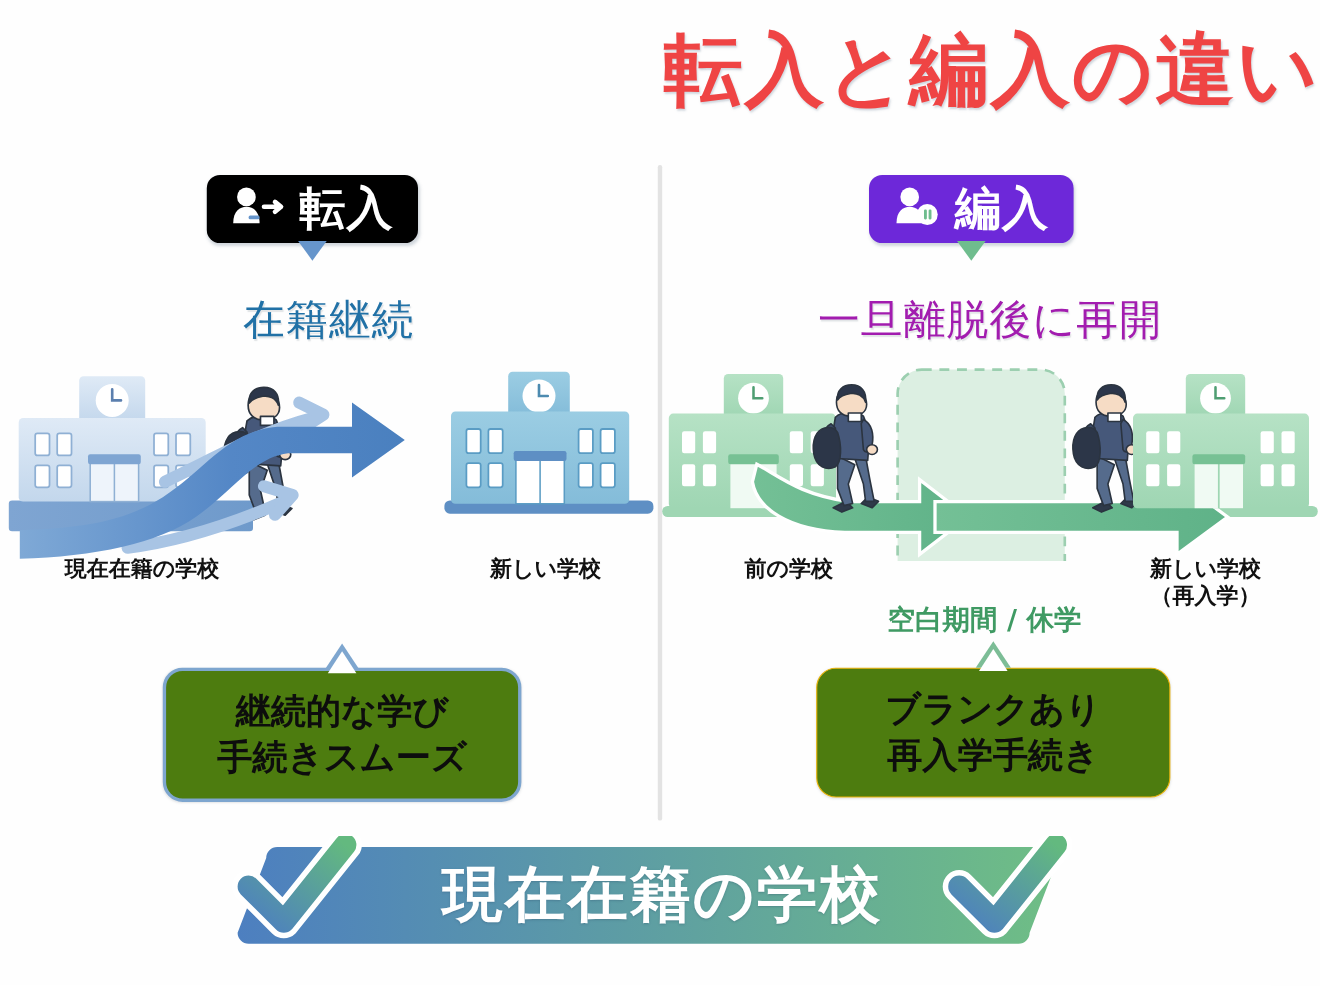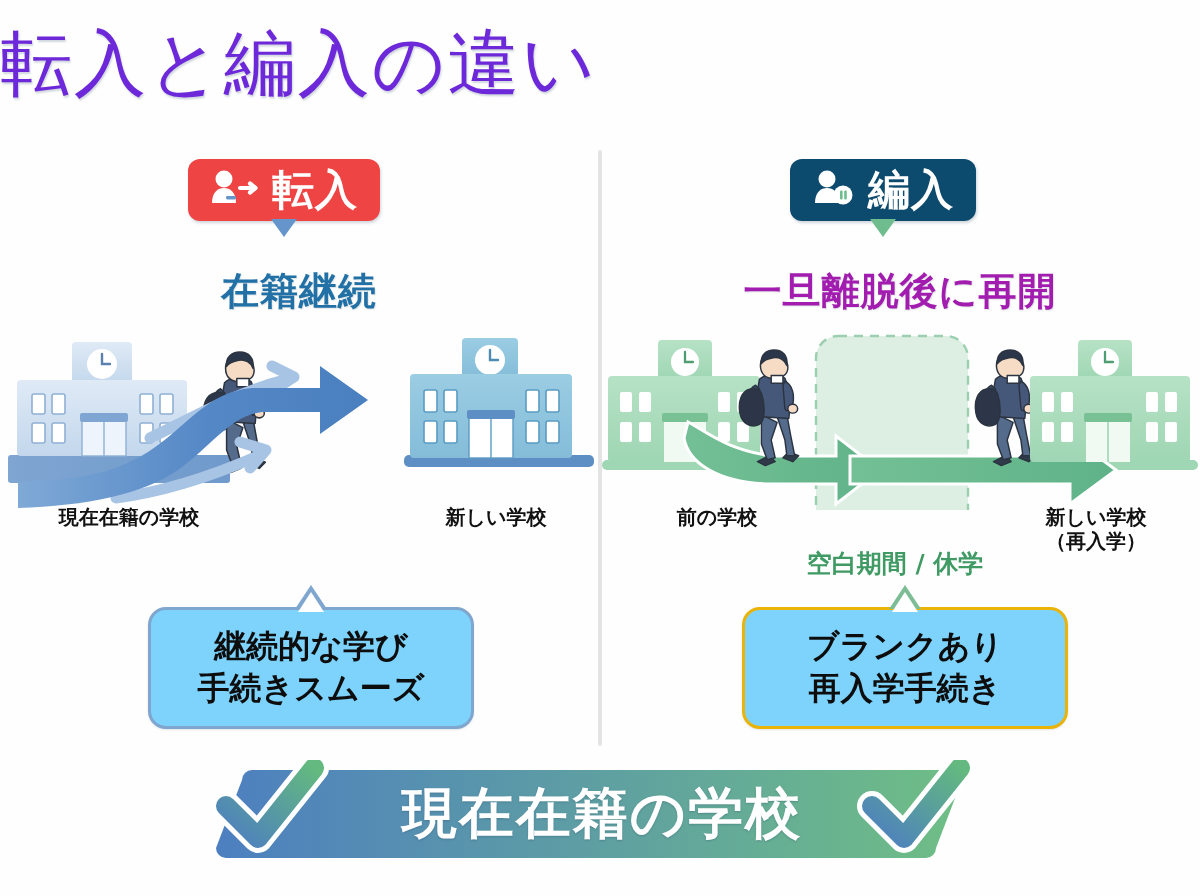--- a/index.html
+++ b/index.html
@@ -20,24 +20,24 @@
     width: 1200px;
     height: 896px;
     background: #fefefe;
   }
 
   
   .title {
     position: absolute;
     left: 0; top: 26px;
     width: 1200px;
-    text-align: left;
+    text-align: right;
     font-size: 72px;
-    font-weight: 400;
-    color: #6d28d9;
+    font-weight: 700;
+    color: #ef4444;
     letter-spacing: 2px;
     line-height: 1.05;
     text-shadow: 1px 2px 2px rgba(120,140,160,0.35);
   }
 
   
   .divider {
     position: absolute;
     left: 598px;
     top: 150px;
@@ -71,34 +71,34 @@
     position: absolute;
     bottom: -16px;
     left: 50%;
     margin-left: -13px;
     width: 0; height: 0;
     border-left: 13px solid transparent;
     border-right: 13px solid transparent;
   }
   #badge-tennyu {
     left: 188px; top: 159px;
-    background: #ef4444;
+    background: #000000;
   }
   #badge-tennyu .badge-tail { border-top: 18px solid #6695cb; }
   #badge-hennyu {
     left: 790px; top: 159px;
-    background: #0c4a6e;
+    background: #6d28d9;
   }
   #badge-hennyu .badge-tail { border-top: 18px solid #6fbd8e; }
 
   
   .subtitle {
     position: absolute;
     font-size: 38px;
-    font-weight: 700;
+    font-weight: 400;
     letter-spacing: 1px;
     white-space: nowrap;
     text-shadow: 1px 1px 1px rgba(140,150,160,0.25);
   }
   #subtitle-left {
     left: 0; top: 266px; width: 598px;
     text-align: center;
     color: #2171a6;
   }
   #subtitle-right {
@@ -125,21 +125,21 @@
     left: 790px; top: 549px; width: 210px;
     font-size: 25px;
     color: #3f9a63;
     text-align: center;
   }
 
   
   .callout {
     position: absolute;
     border-radius: 18px;
-    background: #7dd3fc;
+    background: #4d7c0f;
     display: flex;
     align-items: center;
     justify-content: center;
     box-shadow: 0 1px 2px rgba(120,130,140,0.20);
   }
   .callout .c-text {
     font-size: 32px;
     font-weight: 700;
     color: #0d0d0d;
     line-height: 1.30;
@@ -160,21 +160,21 @@
     top: -25px; left: 50%; margin-left: -16px;
     border-bottom: 24px solid #7ea6cf;
   }
   #callout-left .callout-notch-inner {
     top: -18px; left: 50%; margin-left: -13px;
     border-left-width: 13px; border-right-width: 13px;
     border-bottom: 20px solid #ffffff;
   }
   #callout-right {
     left: 742px; top: 607px; width: 320px; height: 116px;
-    border: 3px solid #eab308;
+    border: 1px solid #eab308;
   }
   #callout-right .callout-notch {
     top: -25px; left: 50%; margin-left: -16px;
     border-bottom: 24px solid #7cbd96;
   }
   #callout-right .callout-notch-inner {
     top: -18px; left: 50%; margin-left: -13px;
     border-left-width: 13px; border-right-width: 13px;
     border-bottom: 20px solid #ffffff;
   }

